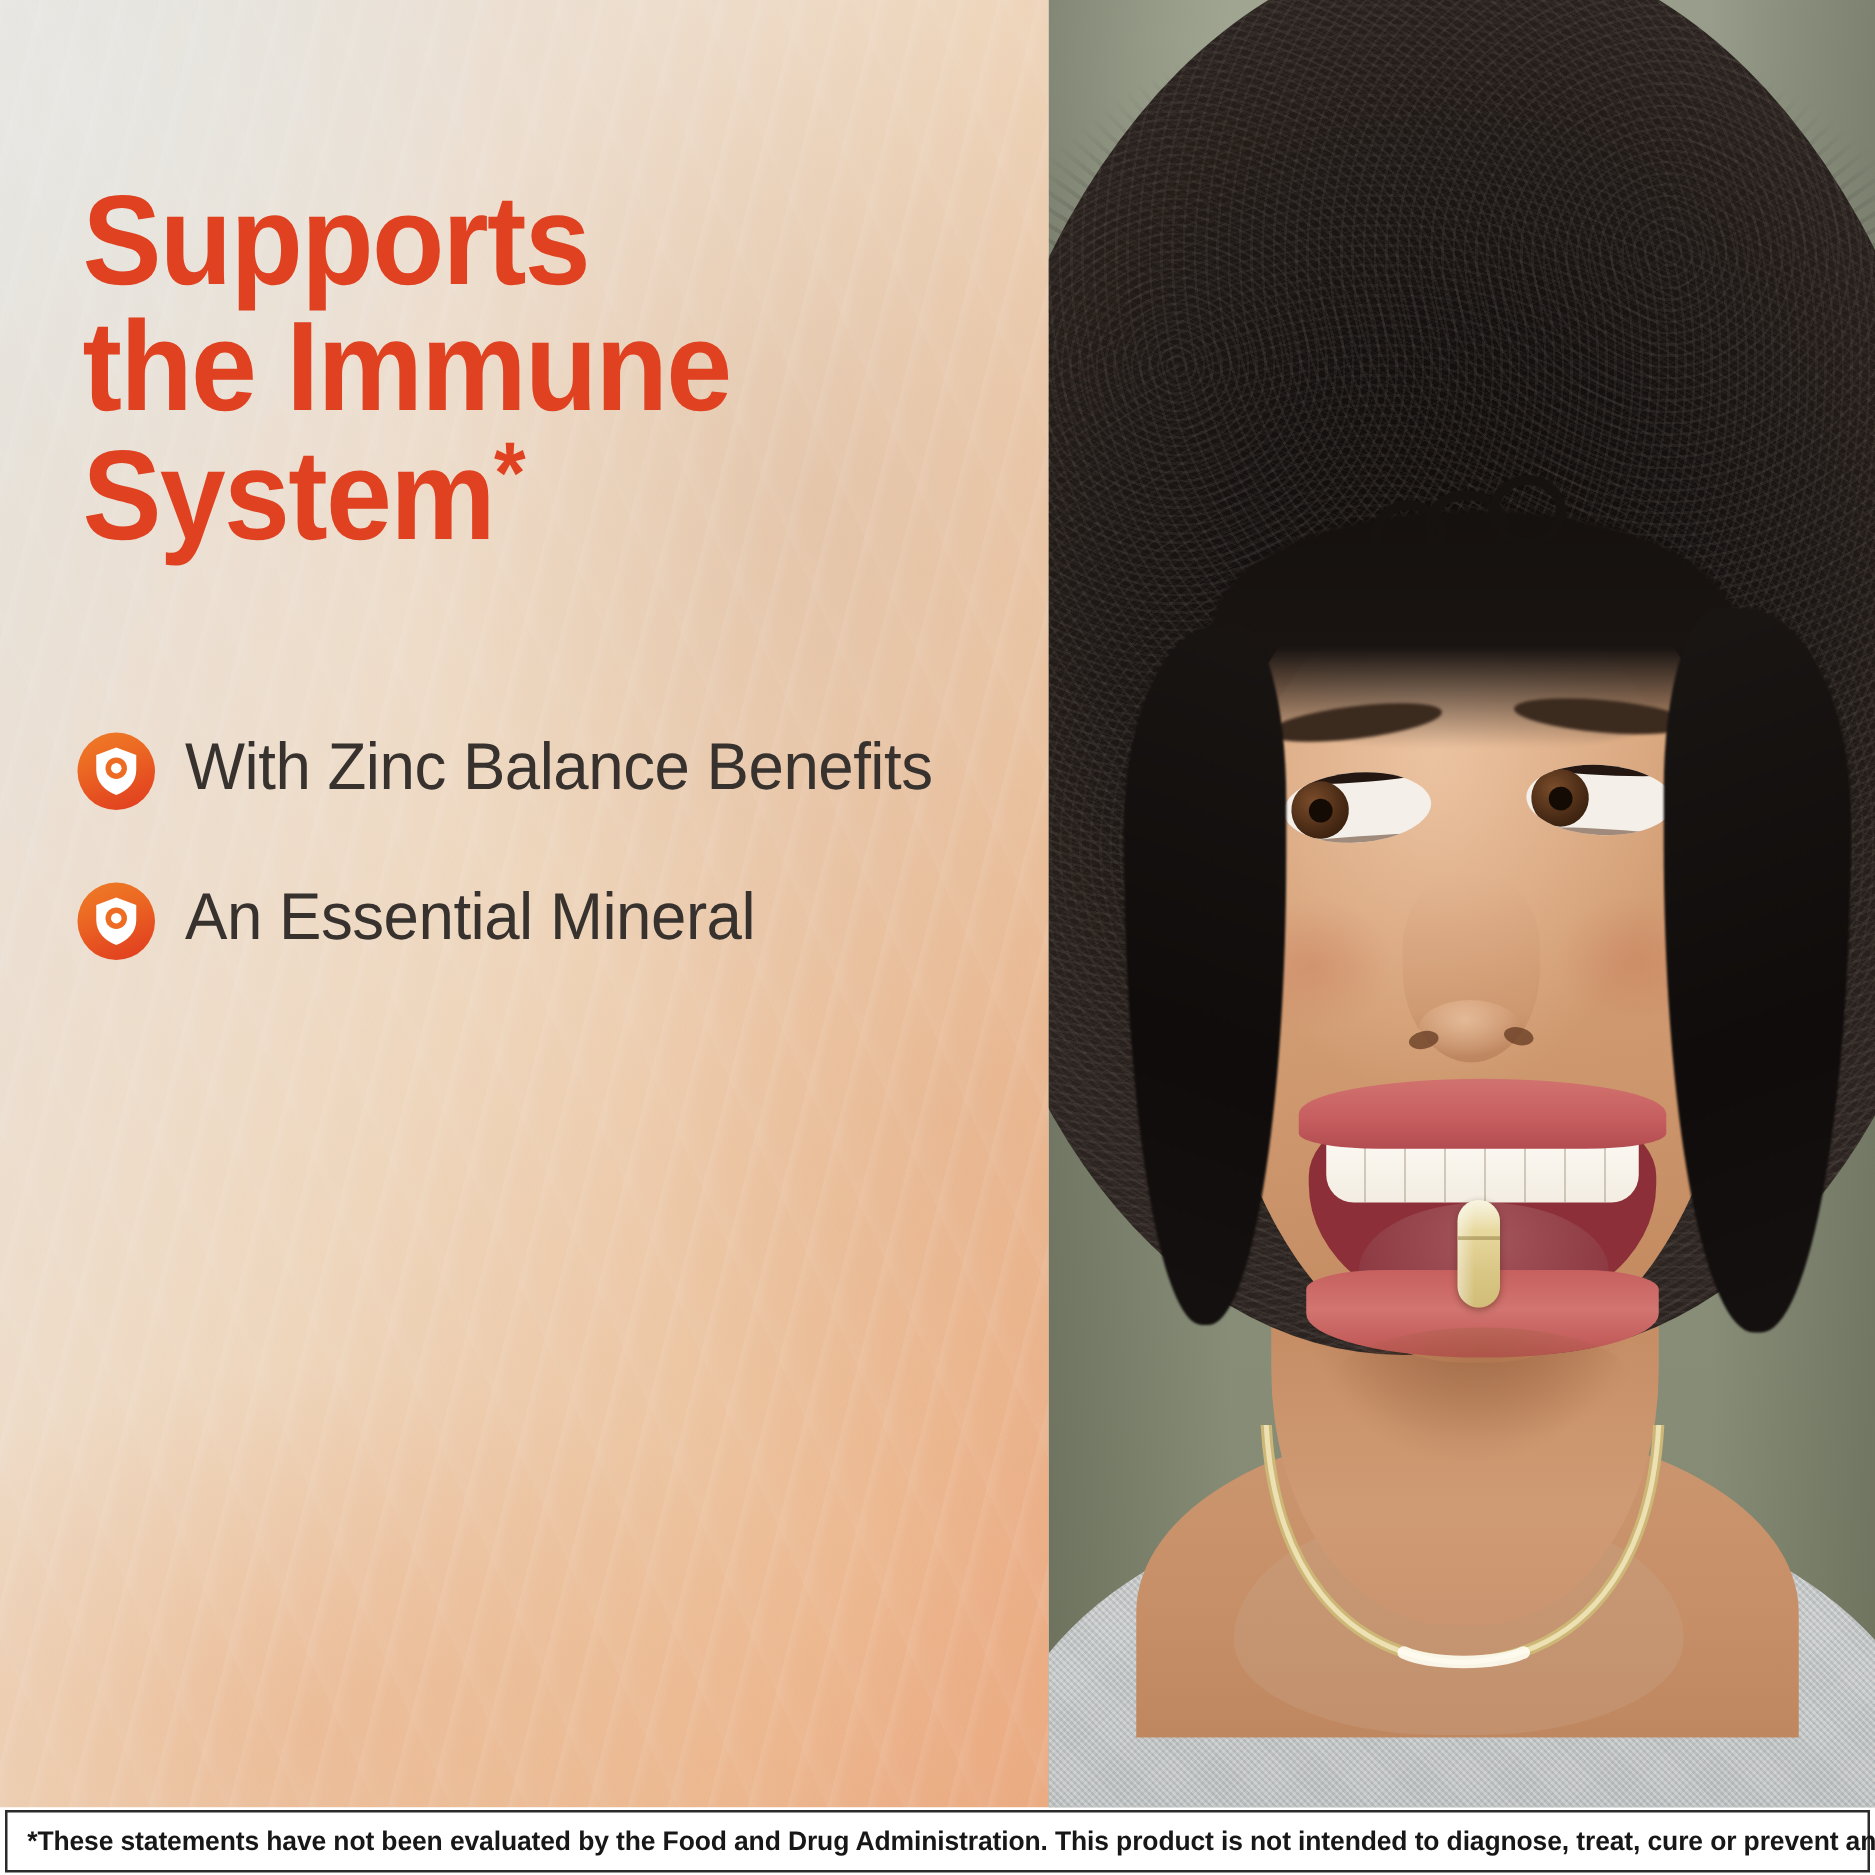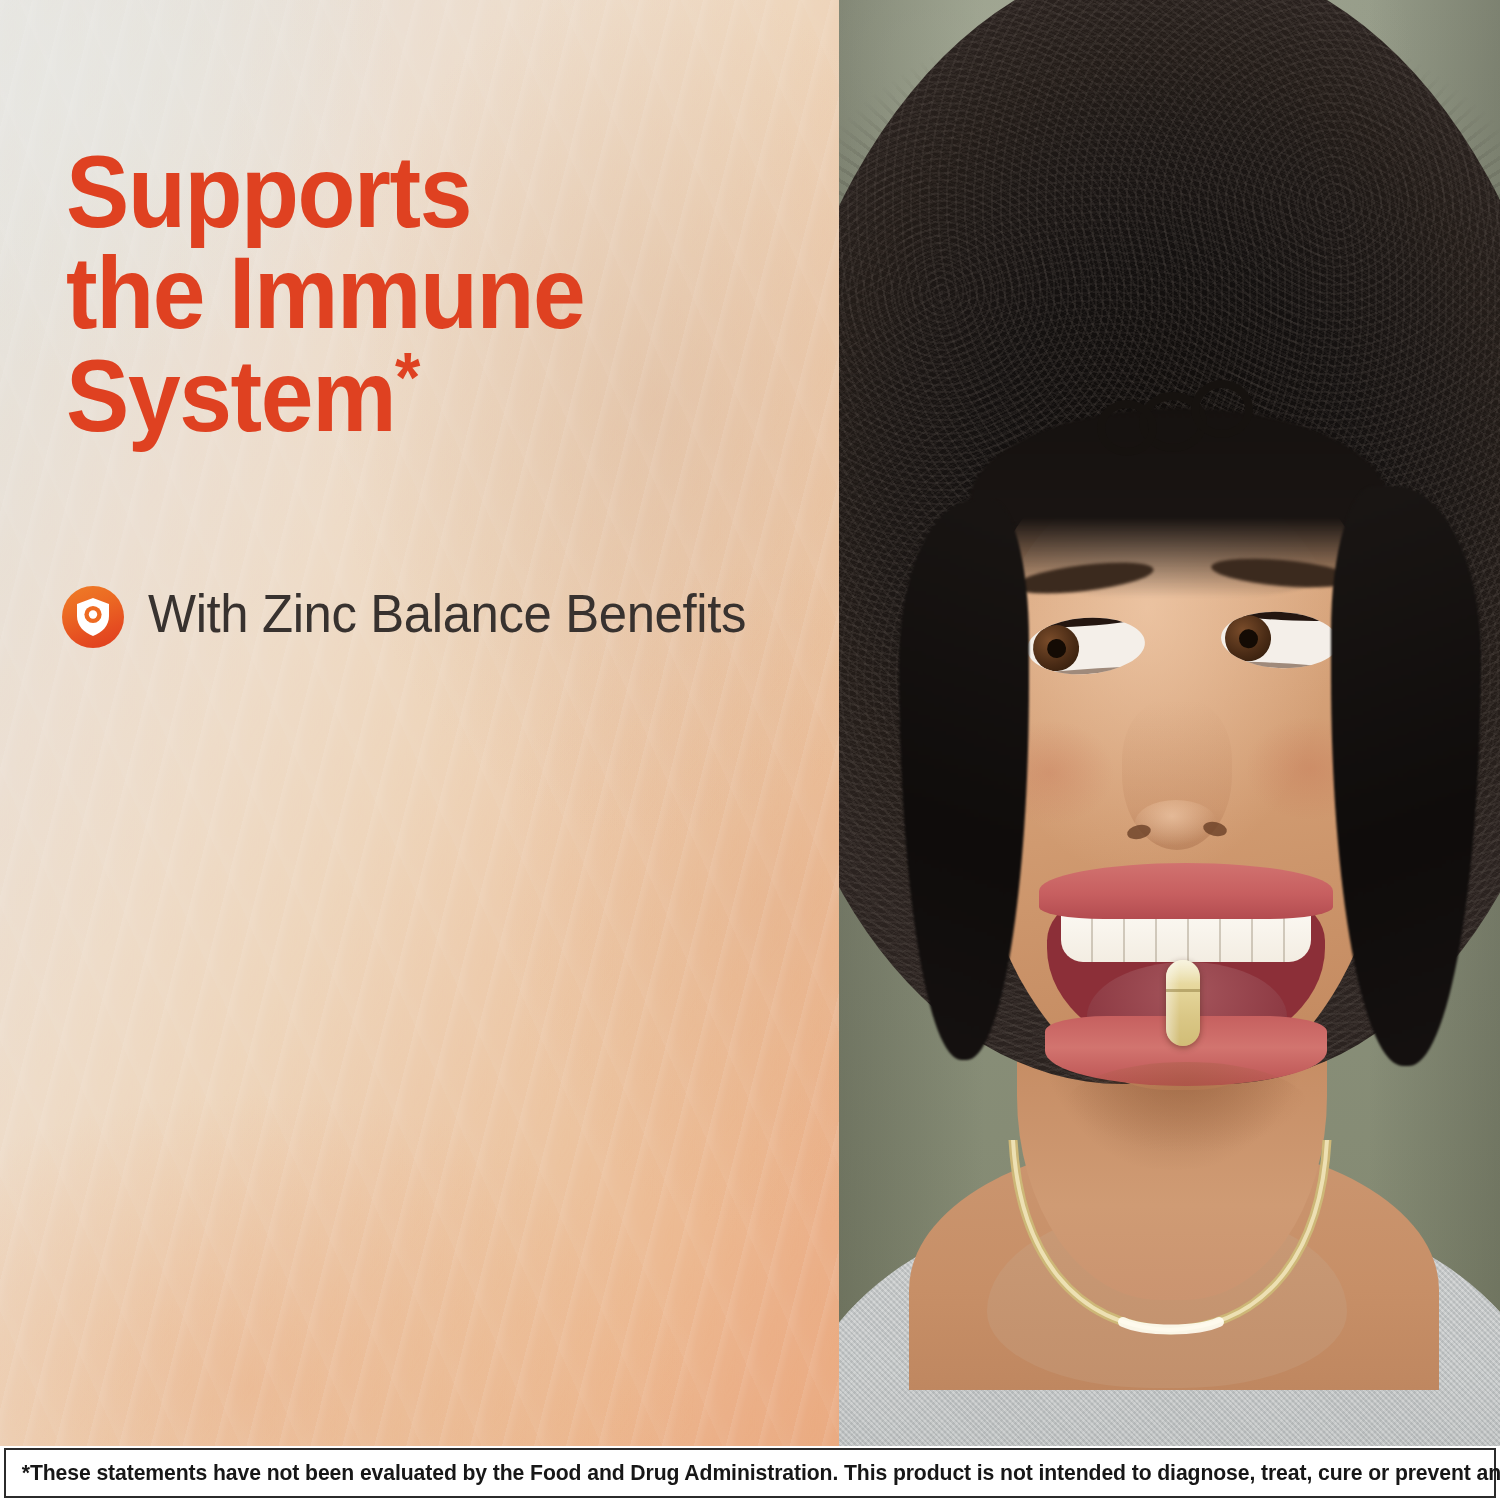--- a/index.html
+++ b/index.html
@@ -474,20 +474,30 @@
           <svg viewBox="0 0 36 40" xmlns="http://www.w3.org/2000/svg">
             <path d="M18 1 L34 7 V19 C34 29 27 35.5 18 39 C9 35.5 2 29 2 19 V7 Z" fill="#ffffff"></path>
             <circle cx="18" cy="17.5" r="8.6" fill="#ee6b23"></circle>
             <circle cx="18" cy="17.5" r="4.2" fill="#ffffff"></circle>
           </svg>
         </div>
         <div class="bullet-text"><span>With Zinc Balance Benefits</span><span class="star"></span></div>
       </div>
 
 
+      <div class="bullet-row">
+        <div class="shield-badge">
+          <svg viewBox="0 0 36 40" xmlns="http://www.w3.org/2000/svg">
+            <path d="M18 1 L34 7 V19 C34 29 27 35.5 18 39 C9 35.5 2 29 2 19 V7 Z" fill="#ffffff"></path>
+            <circle cx="18" cy="17.5" r="8.6" fill="#ee6b23"></circle>
+            <circle cx="18" cy="17.5" r="4.2" fill="#ffffff"></circle>
+          </svg>
+        </div>
+        <div class="bullet-text"><span>An Essential Mineral</span><span class="star"></span></div>
+      </div>
 
     </div>
   </div>
 
   <div id="photo-panel">
     <div class="ph" id="backdrop"></div>
     <div class="ph" id="backdrop-shade"></div>
 
     <div class="ph" id="sweater"></div>
     <div class="ph" id="sweater-tex"></div>

